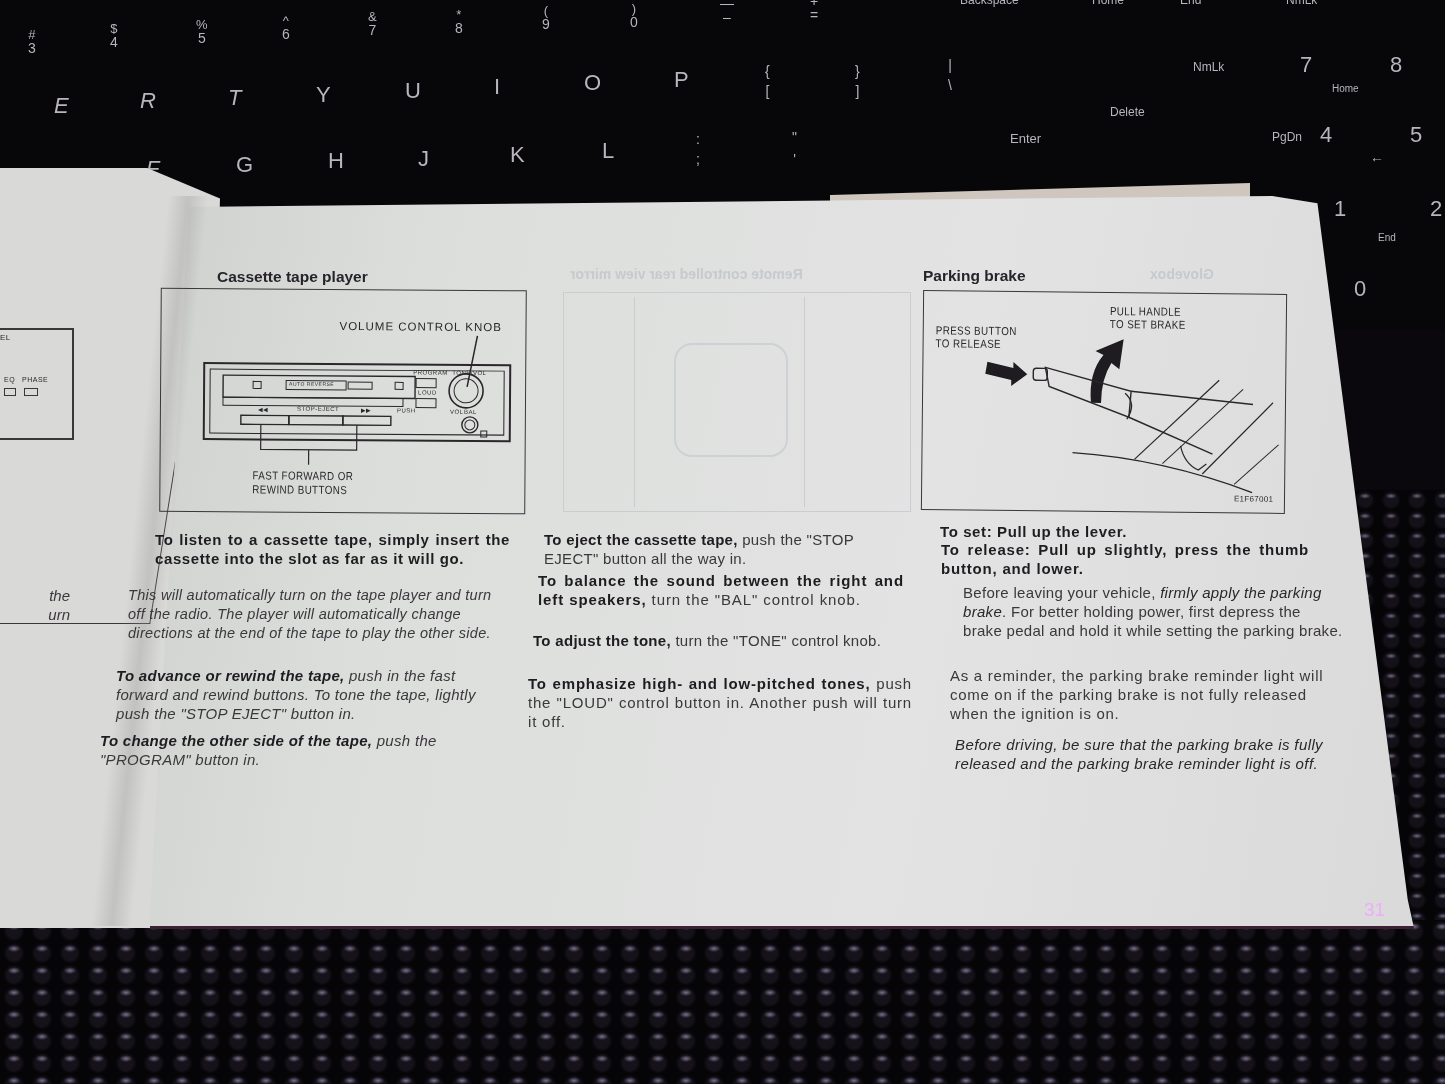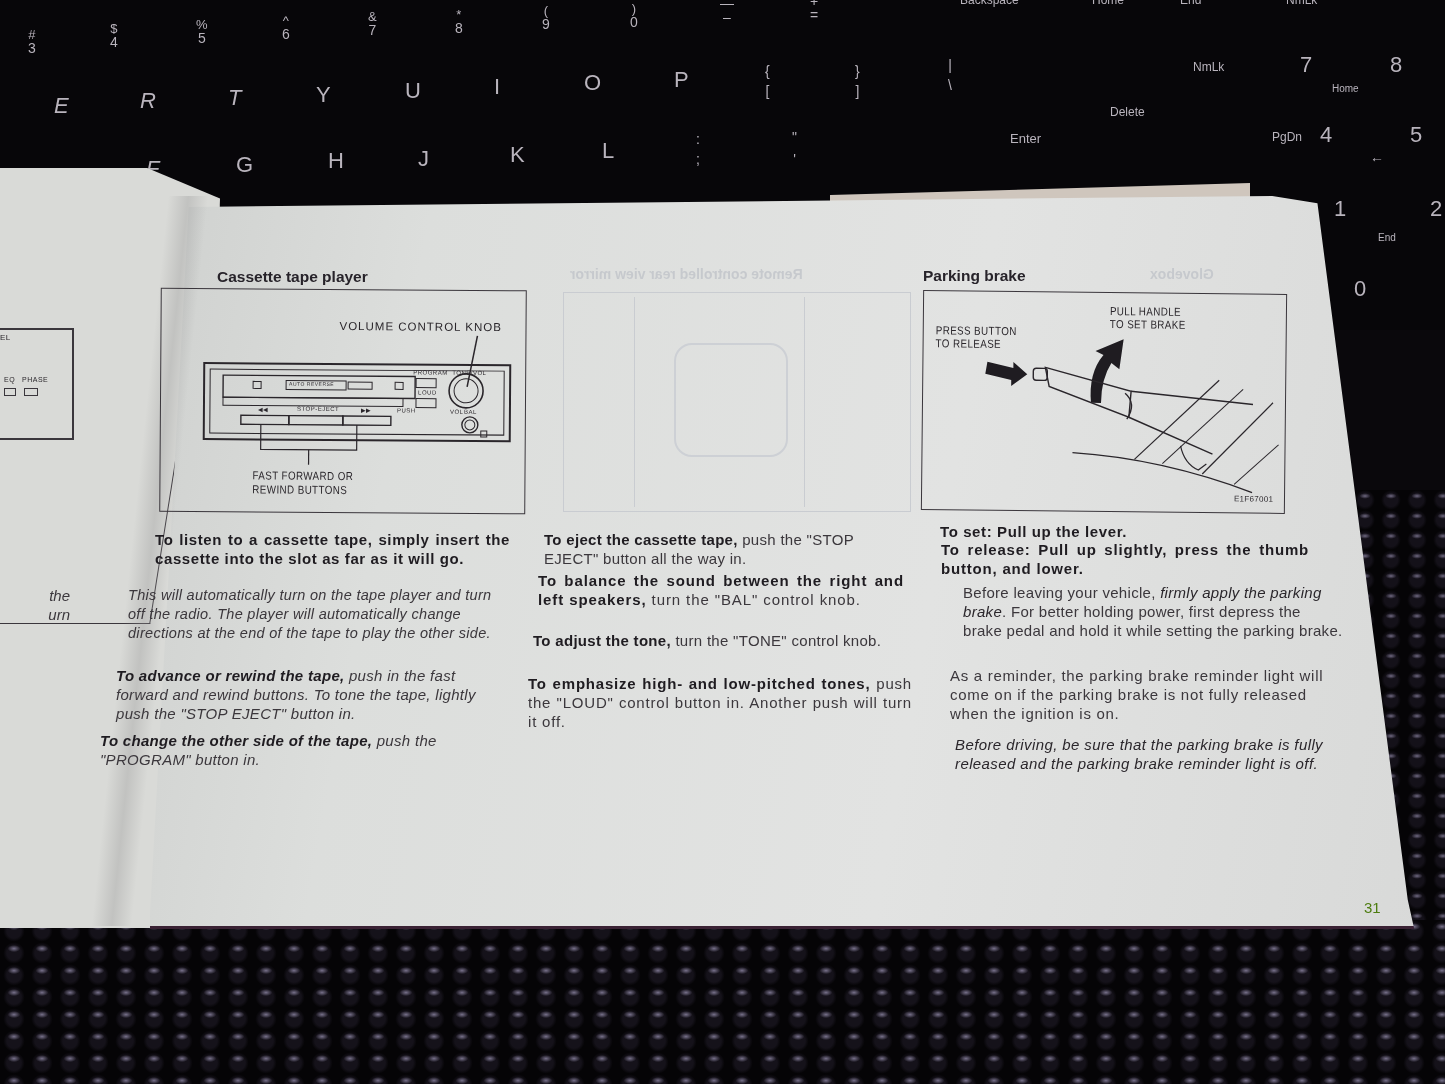--- a/index.html
+++ b/index.html
@@ -57,21 +57,21 @@
   
   .txt { position: absolute; font-size: 15px; line-height: 19px; color: #3b373c; letter-spacing: .3px; }
   .txt .b { color: #1f1c21; font-weight: bold; }
   .it { font-style: italic; }
   .heading { position: absolute; font-size: 15.5px; font-weight: bold; color: #27232a; }
   .ghost { position: absolute; font-size: 14px; font-weight: bold; color: #c4c7cc; transform: scaleX(-1); opacity: .9; }
   .figure { position: absolute; border: 1.5px solid #3a363c; }
   .figure svg { position: absolute; left: 0; top: 0; }
   .label { position: absolute; font-size: 11px; color: #2a262b; letter-spacing: .5px; font-family: "Liberation Sans", sans-serif; }
   .label.condensed { font-size: 11.5px; transform: scaleX(.85); transform-origin: left top; }
-  .page-num { position: absolute; font-size: 15px; color: #4d7c0f; }
+  .page-num { position: absolute; font-size: 19px; color: #f0abfc; }
   .left-fragment { position: absolute; font-size: 15px; line-height: 19px; color: #2a262b; }
 </style>
 </head>
 <body>
 
 <div class="keyboard">
 
   <div class="key mid" style="left:28px;top:28px;">
       <div style="font-size:13px">#</div>
       <div>3</div>

